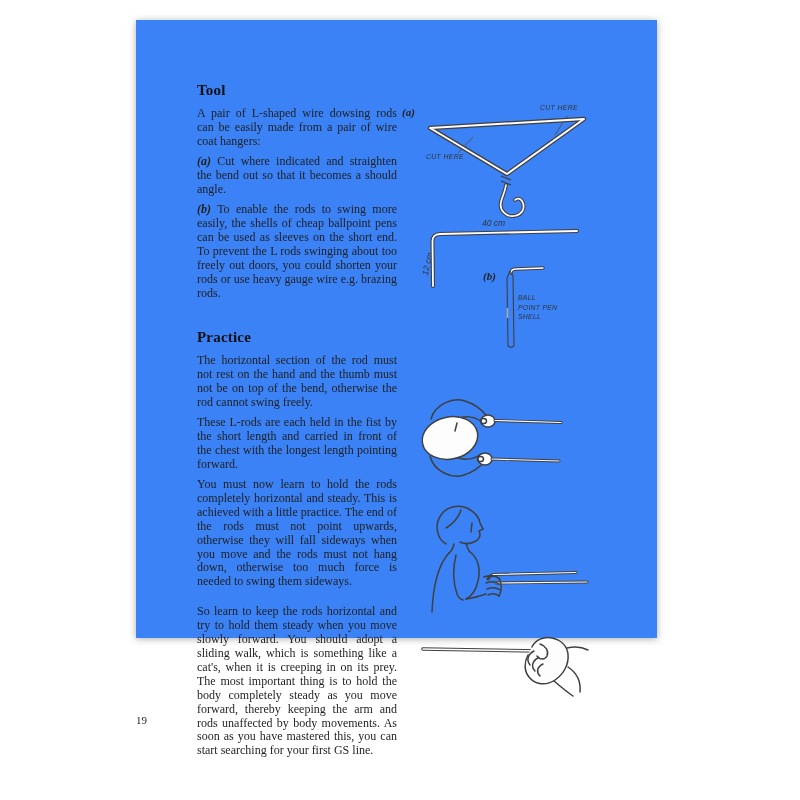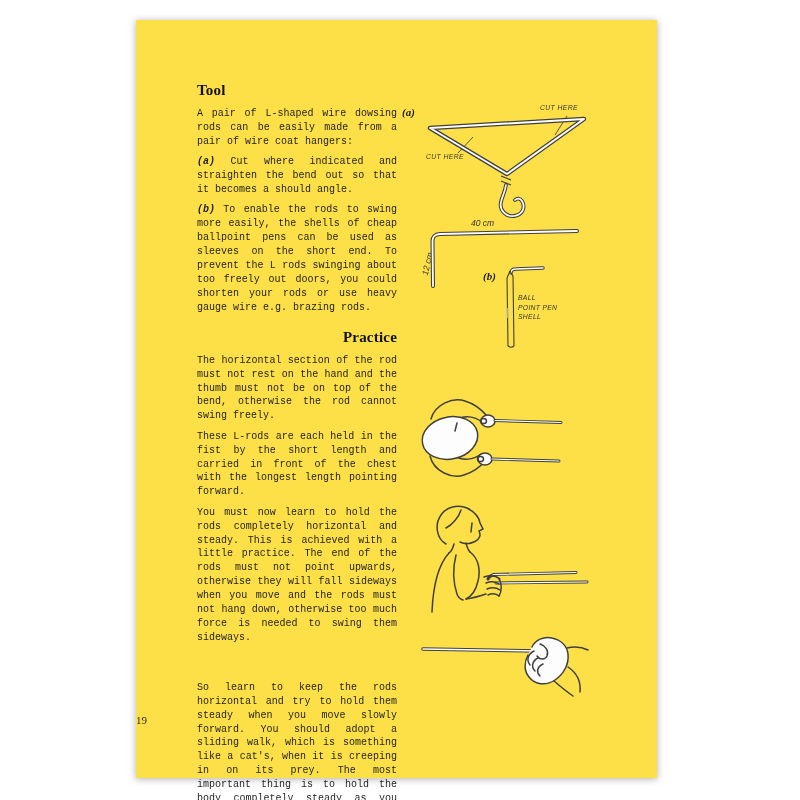--- a/index.html
+++ b/index.html
@@ -3,41 +3,40 @@
 <meta charset="utf-8">
 <style>
   html,body{margin:0;padding:0;}
   body{
     width:800px;height:800px;position:relative;
     background:#ffffff;
     font-family:"Liberation Serif", serif;
     overflow:hidden;
   }
   .page{
-    position:absolute;left:136px;top:20px;width:521px;height:758px;
-    background:#fde047;
+    position:absolute;left:136px;top:20px;width:521px;height:618px;
+    background:#3b82f6;
     box-shadow:0 1px 7px rgba(110,110,110,0.55);
   }
   
   .textcol{
     position:absolute;left:61px;top:62px;width:200px;
     color:#1f1f1f;
   }
   .heading{
     font-size:15px;font-weight:bold;color:#101010;
     margin:0 0 8px 0;letter-spacing:0.2px;
   }
-  .heading.practice{margin-top:14px;text-align:right;}
+  .heading.practice{margin-top:28px;}
   .para{
-    font-size:10px;line-height:13.9px;text-align:justify;
+    font-size:12px;line-height:13.9px;text-align:justify;
     margin:0 0 6.5px 0;
-    font-family:Liberation Mono, monospace;
   }
   .para .lead{font-weight:bold;font-style:italic;}
-  .para.gap{margin-top:36px;}
+  .para.gap{margin-top:16px;}
   .pagenum{
     position:absolute;left:0;width:521px;top:694px;
     font-size:11px;color:#2a2a2a;
   }
   
   .figlabel{
     position:absolute;font-family:"Liberation Serif", serif;
     font-weight:bold;font-style:italic;font-size:11px;color:#222;
   }
   .capslabel{
@@ -88,21 +87,21 @@
       <path d="M 34,28 L 188,19 L 111,74 Z" stroke="#3f3f3f" stroke-width="4.4" fill="none" stroke-linejoin="round"></path>
       <path d="M 34,28 L 188,19 L 111,74 Z" stroke="#fdfdfd" stroke-width="2" fill="none" stroke-linejoin="round"></path>
 
       <path d="M 105,76 l 10,4 M 105,81 l 10,4" stroke="#3f3f3f" stroke-width="1.3" fill="none"></path>
 
       <path d="M 110,85 C 109,92 106,97 105,102 C 103,110 110,117 118,116 C 126,115 130,108 126,101 C 124,98 121,98 119,100" stroke="#3f3f3f" stroke-width="3.8" fill="none" stroke-linecap="round"></path>
       <path d="M 110,85 C 109,92 106,97 105,102 C 103,110 110,117 118,116 C 126,115 130,108 126,101 C 124,98 121,98 119,100" stroke="#fdfdfd" stroke-width="1.7" fill="none" stroke-linecap="round"></path>
     </svg>
   </div>
 
-  <div class="dimlabel" style="left:335px;top:198px;">40 cm</div>
+  <div class="dimlabel" style="left:346px;top:198px;">40 cm</div>
   <div class="dimlabel vert" style="left:284px;top:254px;">12 cm</div>
   <div class="fig" style="left:280px;top:195px;">
     <svg width="170" height="80" viewBox="0 0 170 80">
       <path d="M 161,16 L 24,19 Q 16,19.5 16.5,27 L 17,71" stroke="#3f3f3f" stroke-width="4" fill="none" stroke-linecap="round" stroke-linejoin="round"></path>
       <path d="M 161,16 L 24,19 Q 16,19.5 16.5,27 L 17,71" stroke="#fdfdfd" stroke-width="1.8" fill="none" stroke-linecap="round" stroke-linejoin="round"></path>
     </svg>
   </div>
 
   <div class="figlabel" style="left:347px;top:250px;">(b)</div>
   <div class="shelltext" style="left:382px;top:273px;">

